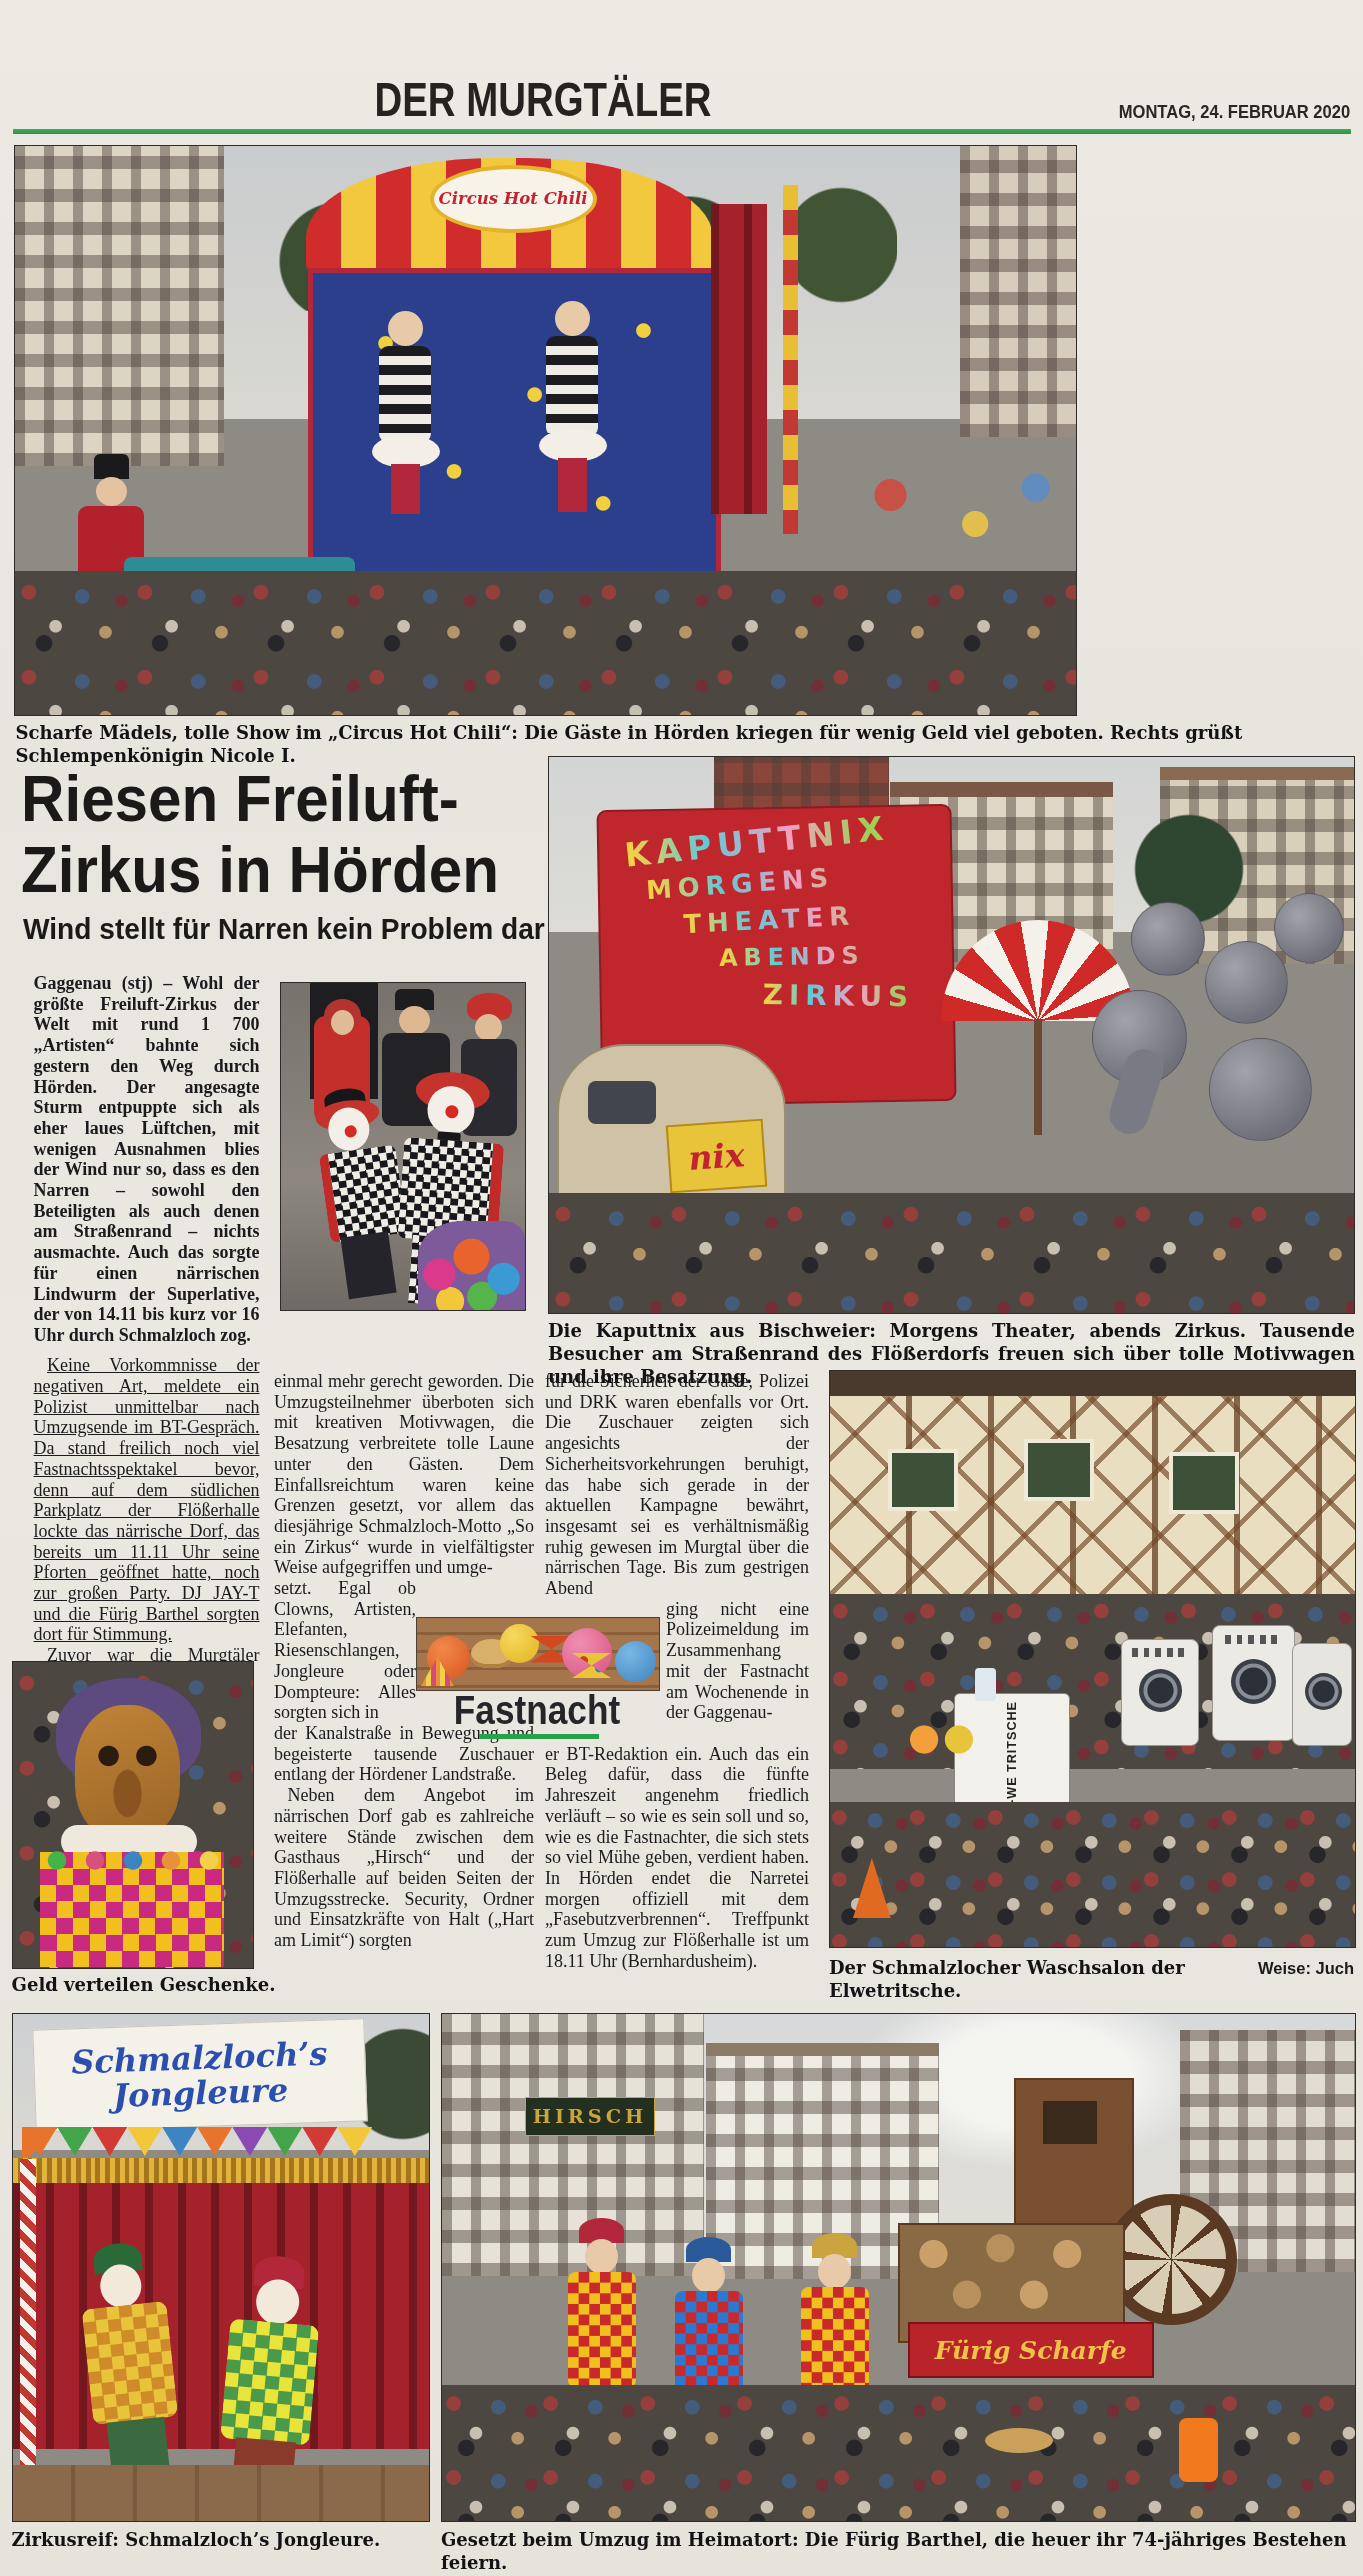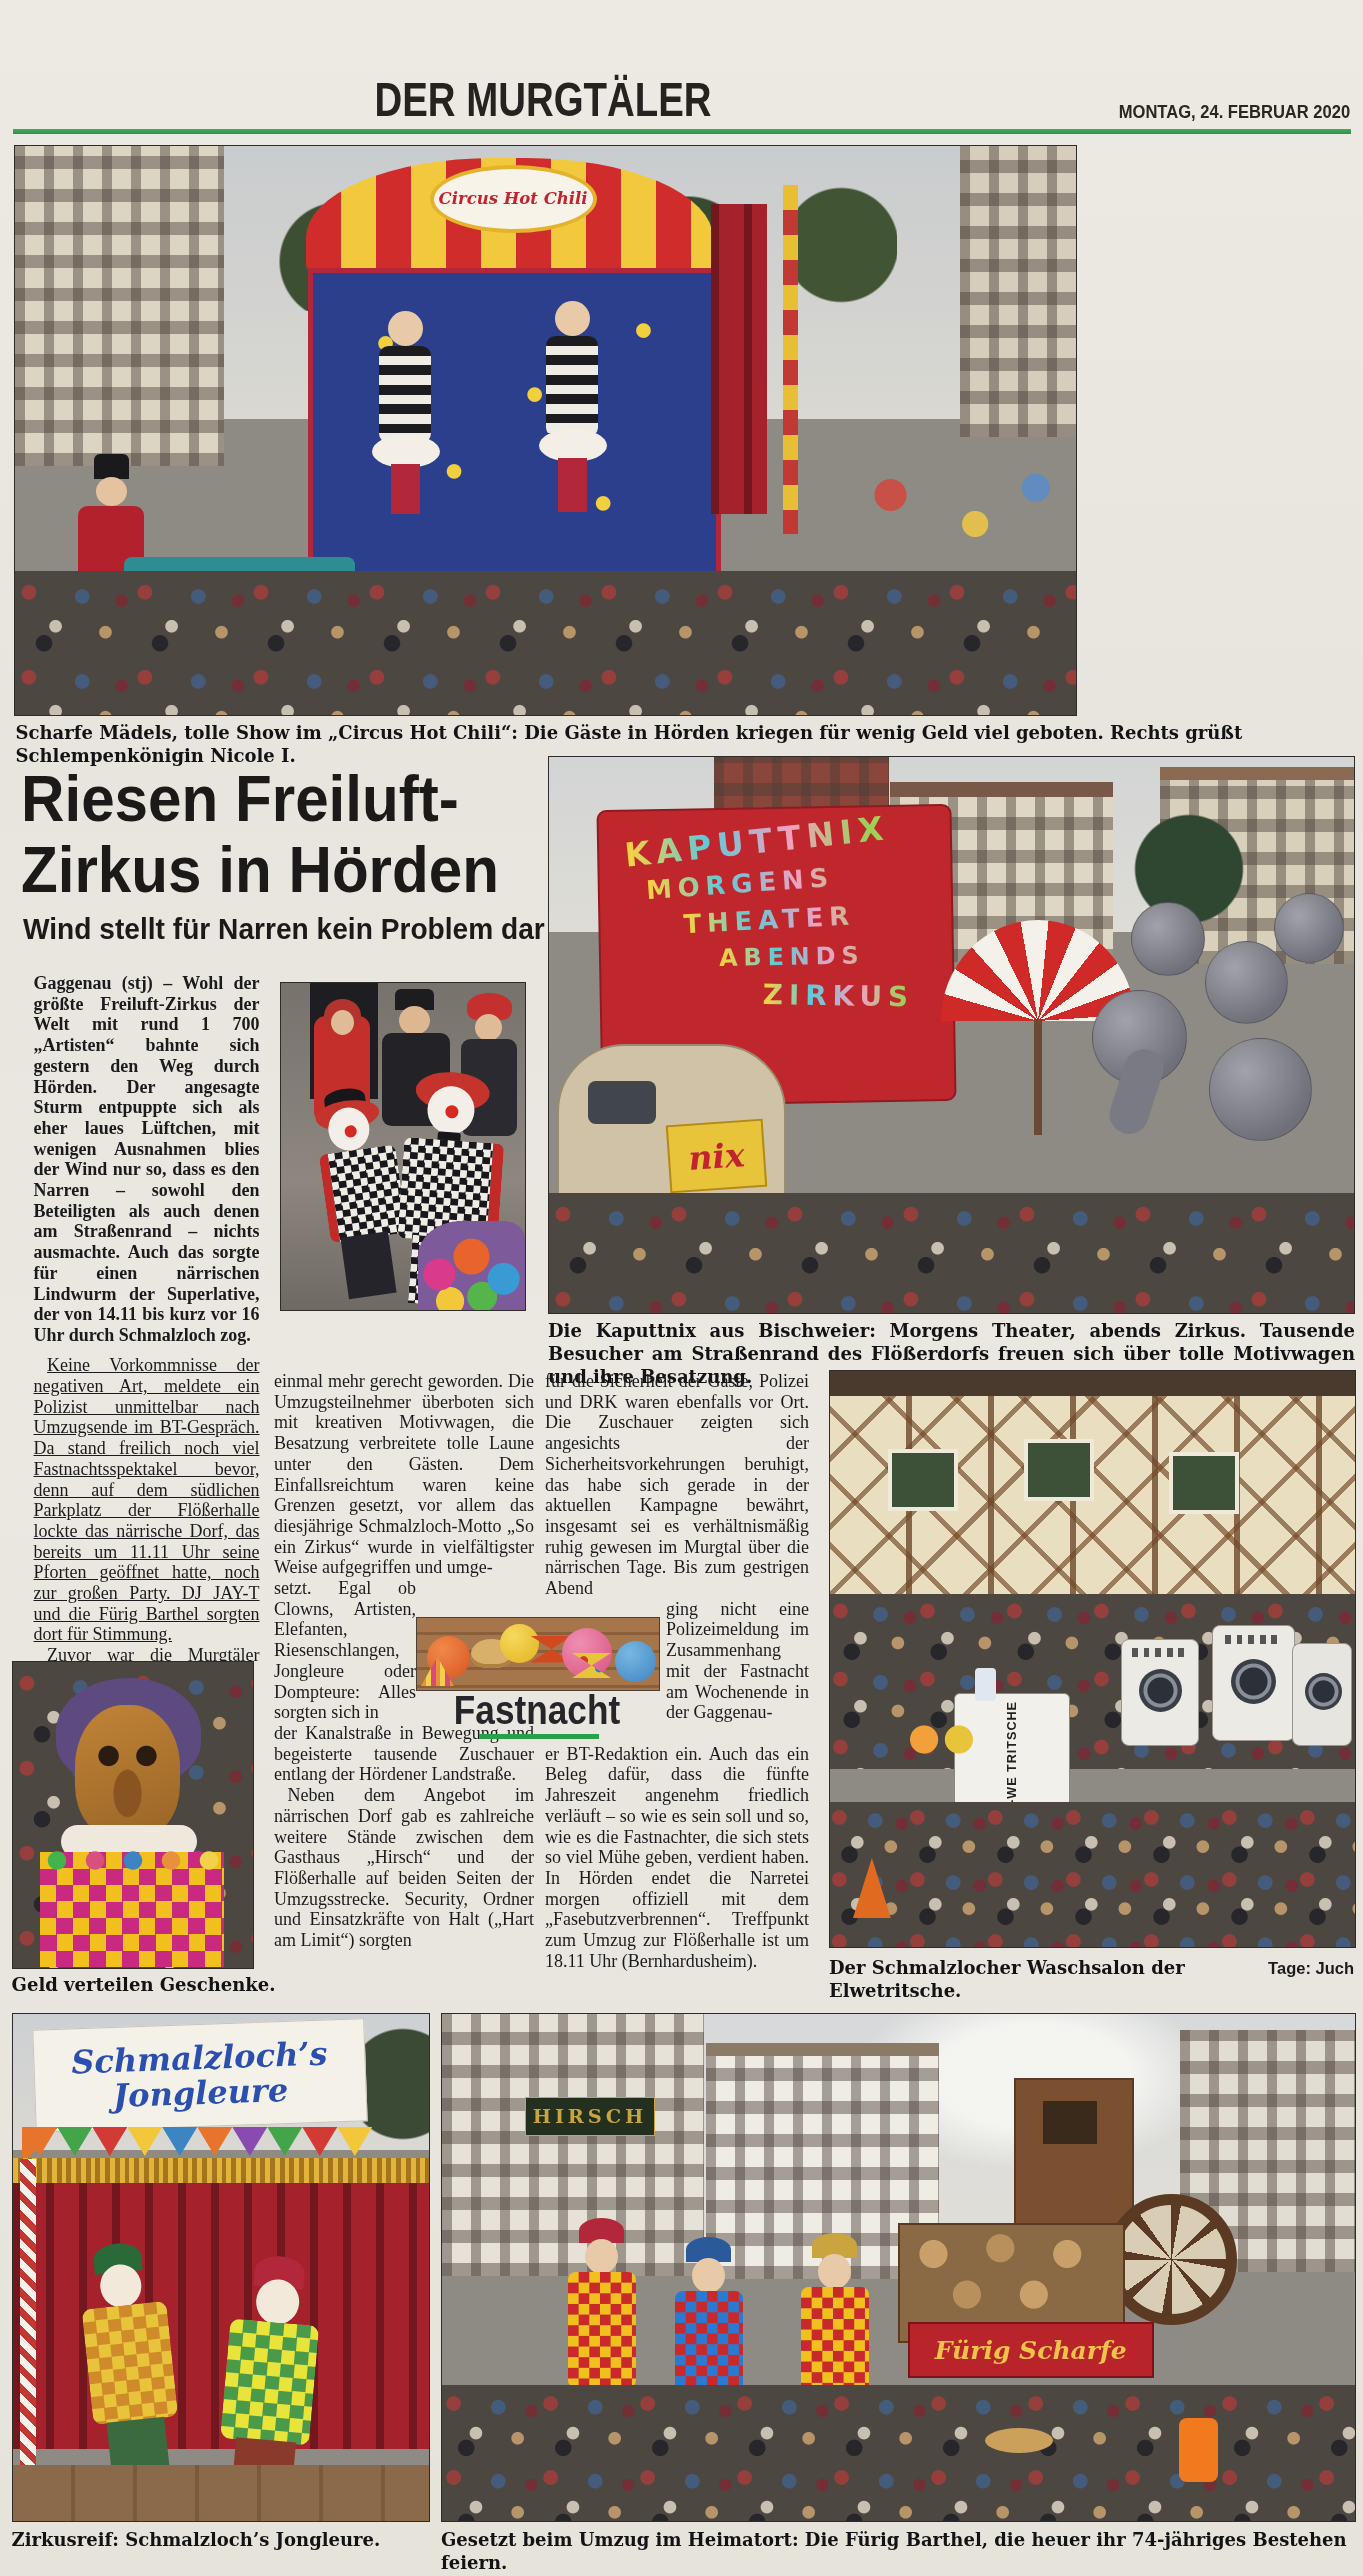--- a/index.html
+++ b/index.html
@@ -291,21 +291,21 @@
     <div class="abs" style="left:124px;top:322px;width:114px;height:144px;background:#f2f0ea;border:1.9px solid #8a867e;border-radius:5.8px;display:flex;align-items:center;justify-content:center;">
       <span style="font-family:'Liberation Sans',sans-serif;font-weight:bold;font-size:12.6px;letter-spacing:1px;color:#222;writing-mode:vertical-rl;transform:rotate(180deg);">ELL-WE TRITSCHE</span>
     </div>
     <div class="abs" style="left:145px;top:297px;width:21.3px;height:33px;background:#dfe8ee;border-radius:3.9px;"></div>
     <div class="abs crowd" style="left:0;bottom:0;width:100%;height:145px;background-size:78px 62px;"></div>
     <div class="abs" style="left:19.4px;bottom:29px;width:45px;height:60px;background:#e06a20;clip-path:polygon(50% 0,92% 100%,8% 100%);"></div>
     <div class="abs" style="left:68px;top:349px;width:87px;height:39px;background:radial-gradient(circle at 30% 50%,#f2a03a 0 13.6px,transparent 14.5px),radial-gradient(circle at 70% 50%,#e8c43a 0 13.6px,transparent 14.5px),transparent;"></div>
   </div>
   <div class="abs" style="left:829px;top:1956px;width:525px;display:flex;justify-content:space-between;align-items:baseline;">
     <span class="caption">Der Schmalzlocher Waschsalon der Elwetritsche.</span>
-    <span class="credit">Tage: Juch</span>
+    <span class="credit">Weise: Juch</span>
   </div>
 
   <div class="photo" style="left:11.6px;top:2013px;width:416px;height:507px;">
     <div class="abs" style="left:0;top:0;width:100%;height:136px;background:linear-gradient(180deg,#cdd0d2,#dad8d2);"></div>
     <div class="abs" style="right:0;top:0;width:87px;height:175px;background:radial-gradient(circle at 70% 40%,#3a4a34 0 54px,transparent 56px);"></div>
     <div class="abs" style="left:21.3px;top:9.7px;width:330px;height:101px;background:#f4f1e9;border:1.9px solid #c9c4b8;transform:rotate(-2deg);
          display:flex;flex-direction:column;align-items:center;justify-content:center;">
       <div style="font-family:'DejaVu Serif',serif;font-style:italic;font-weight:bold;font-size:32px;line-height:35px;color:#2b4fae;">Schmalzloch’s</div>
       <div style="font-family:'DejaVu Serif',serif;font-style:italic;font-weight:bold;font-size:32px;line-height:35px;color:#2b4fae;">Jongleure</div>
     </div>

